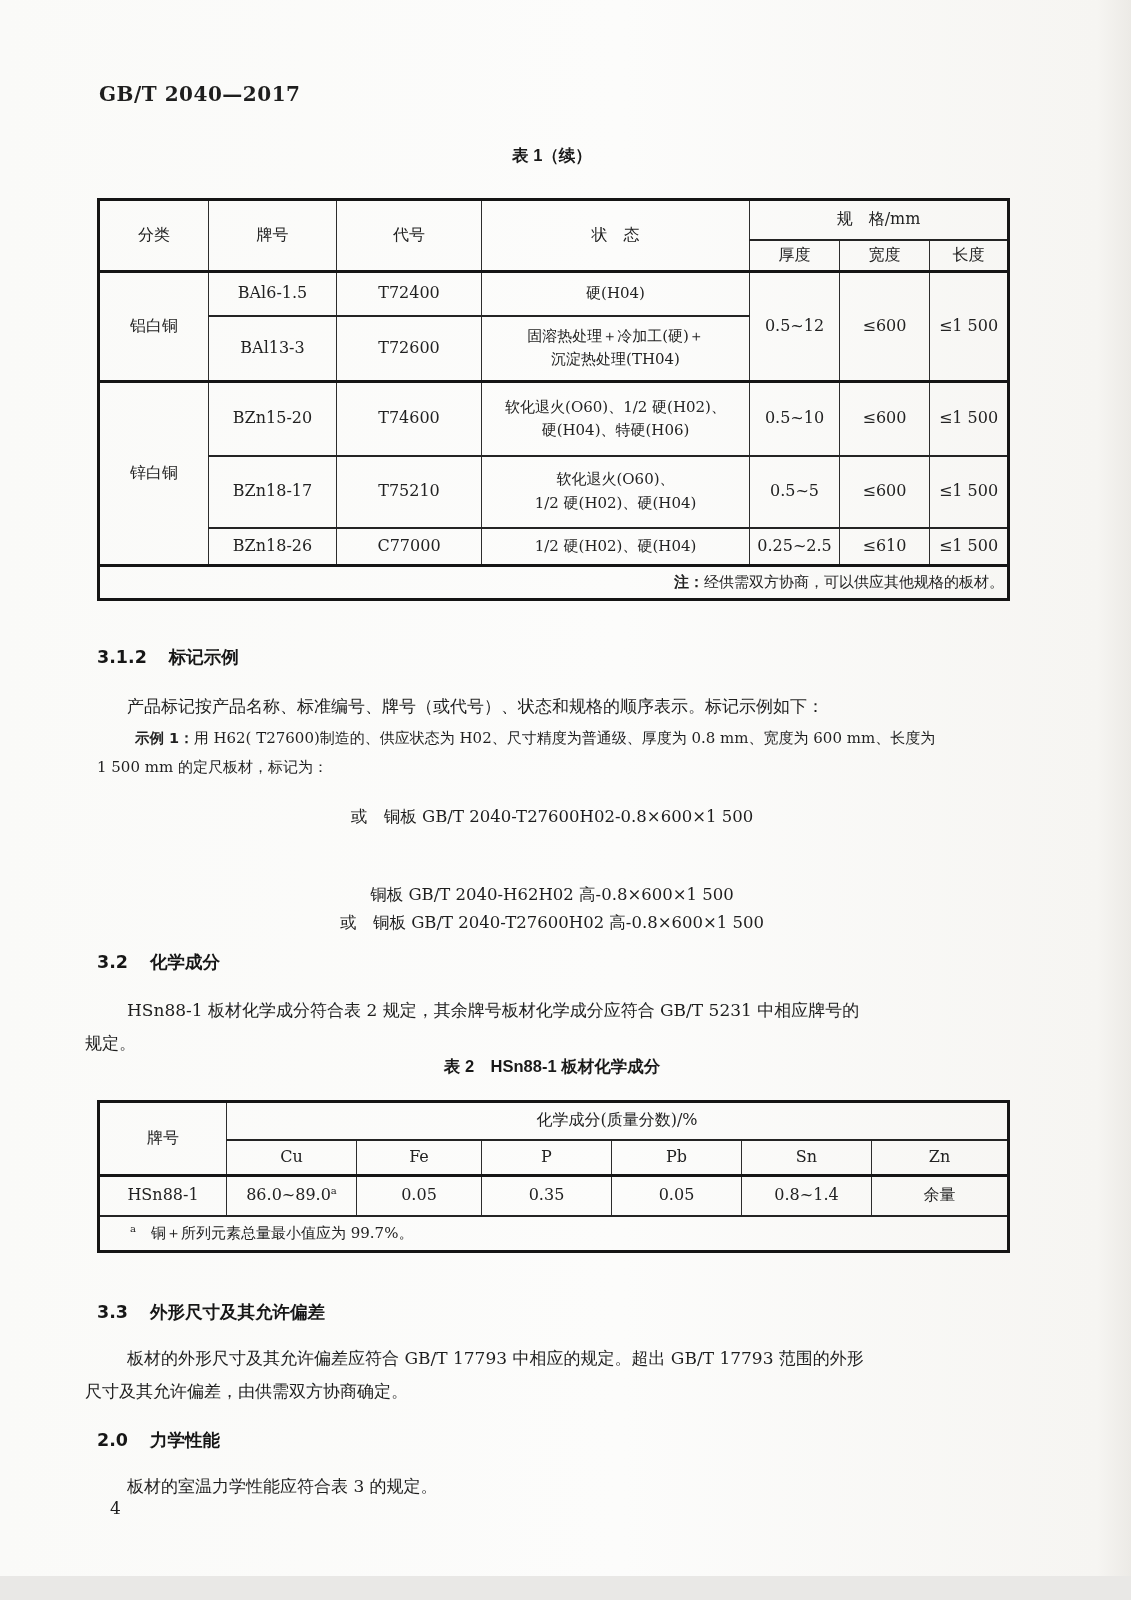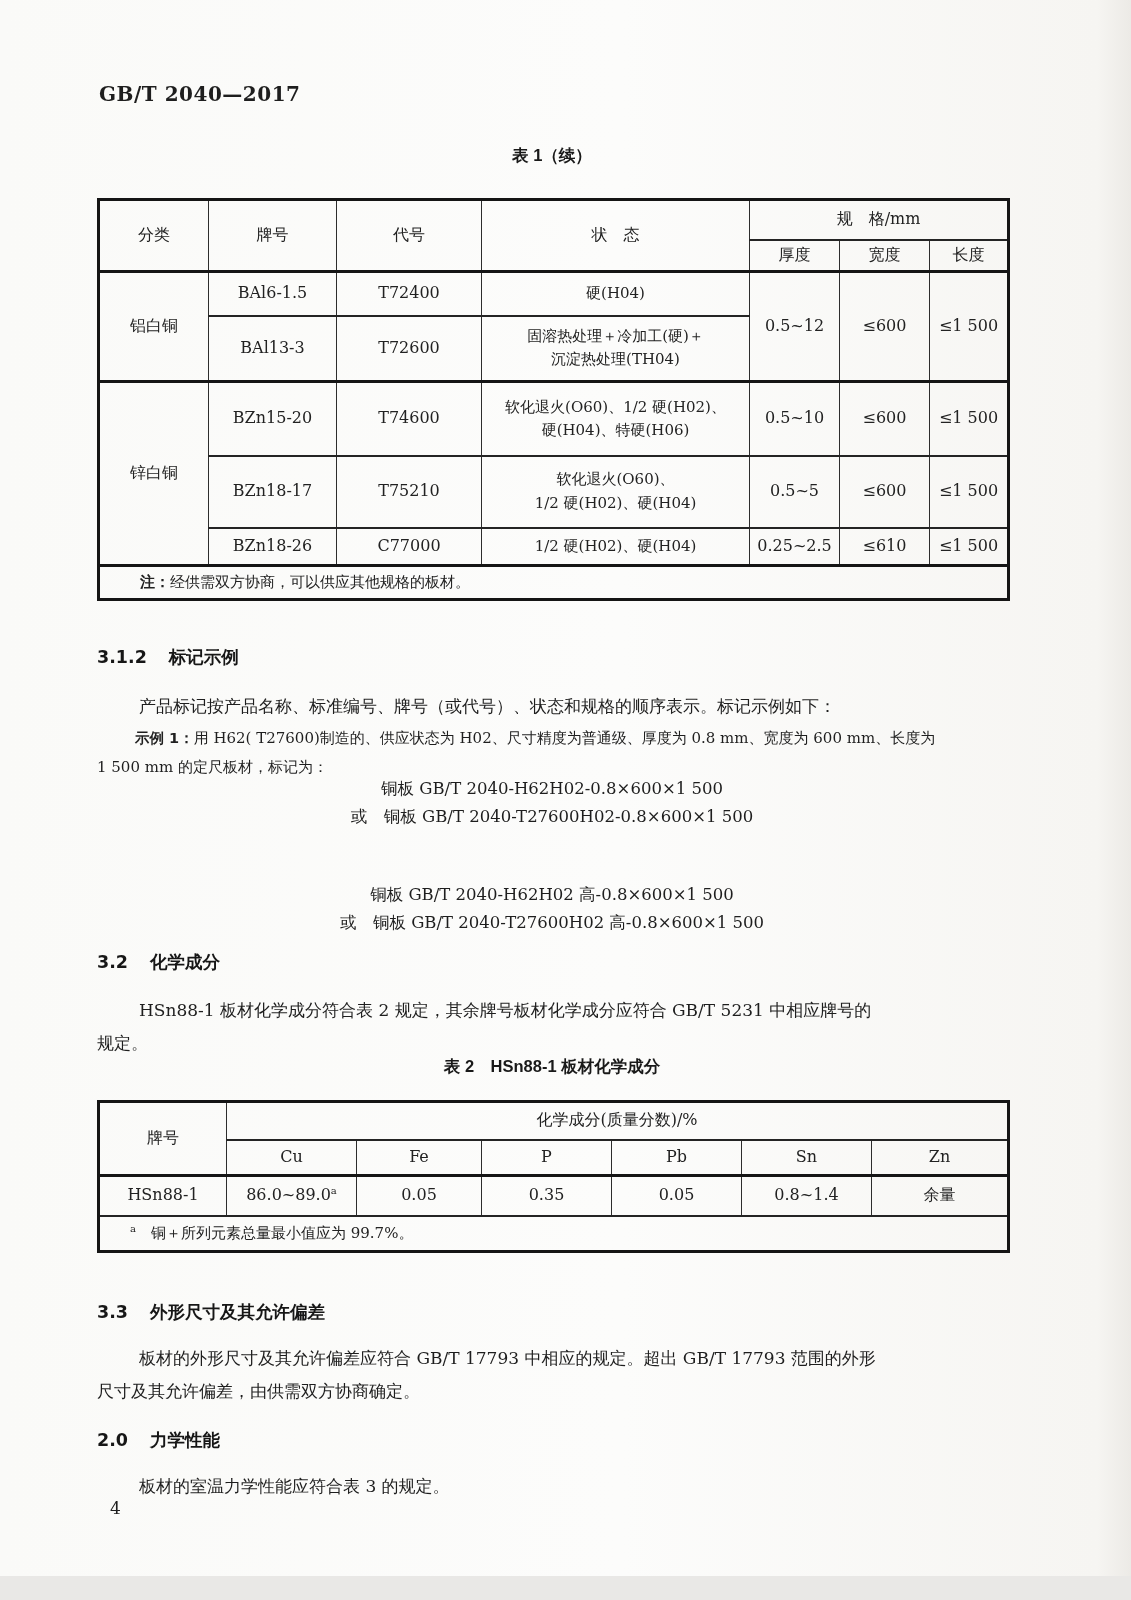--- a/index.html
+++ b/index.html
@@ -36,37 +36,37 @@
     border-left:1px solid #2d2d2d;border-right:1px solid #2d2d2d;
     border-top:2px solid #242424;border-bottom:2px solid #242424;
     text-align:center;vertical-align:middle;font-weight:normal;
     padding:0 3px;line-height:1.55;
   }
   table.std{border:3px solid #151515;}
   .std tr.h2 th{border-bottom:3px solid #151515;}
   .std th.deep{border-bottom:3px solid #151515;}
   .std tr.gsep td{border-top:3px solid #151515;}
   .std tr.noterow td{
-    border-top:3px solid #151515;text-align:left;padding-left:40px;font-size:15px;
+    border-top:3px solid #151515;text-align:right;padding-left:40px;font-size:15px;
   }
   .state{white-space:pre-line;font-size:15px;line-height:26px;}
   .notelabel{font-weight:bold;}
   .std tr.footrow td{
     border-top:2px solid #242424;text-align:left;padding-left:30px;font-size:15px;
   }
   sup{font-size:10px;}
 
   .heading{
     position:absolute;left:97px;
     font-family:"DejaVu Sans","Liberation Sans",sans-serif;
     font-weight:bold;font-size:17.5px;color:#161616;
   }
   .heading .num{margin-right:22px;}
   .para{
-    position:absolute;left:97px;width:945px;
+    position:absolute;left:85px;width:945px;
     font-size:17px;line-height:33px;color:#1e1e1e;
   }
   .indent{padding-left:42px;}
   .example{
     position:absolute;left:97px;width:950px;
     font-size:15px;line-height:29px;color:#1f1f1f;
   }
   .example .lbl{font-family:"DejaVu Sans","Liberation Sans",sans-serif;font-weight:bold;font-size:14.5px;}
   .exindent{padding-left:38px;}
   .mark{
@@ -161,21 +161,20 @@
 
   <div class="para" style="top:690px">
     <div class="indent">产品标记按产品名称、标准编号、牌号（或代号）、状态和规格的顺序表示。标记示例如下：</div>
   </div>
 
   <div class="example" style="top:724px">
     <div class="exindent"><span class="lbl">示例 1：</span><span>用 H62( T27600)制造的、供应状态为 H02、尺寸精度为普通级、厚度为 0.8 mm、宽度为 600 mm、长度为</span></div>
     <div>1 500 mm 的定尺板材，标记为：</div>
   </div>
 
-  <div class="mark" style="top:778px">铜板 GB/T 2040-H62H02-0.8×600×1 500</div>
   <div class="mark" style="top:806px">或　铜板 GB/T 2040-T27600H02-0.8×600×1 500</div>
 
 
   <div class="mark" style="top:884px">铜板 GB/T 2040-H62H02 高-0.8×600×1 500</div>
   <div class="mark" style="top:912px">或　铜板 GB/T 2040-T27600H02 高-0.8×600×1 500</div>
 
   <div class="heading" style="top:950px">
     <span class="num">3.2</span><span>化学成分</span>
   </div>
 

